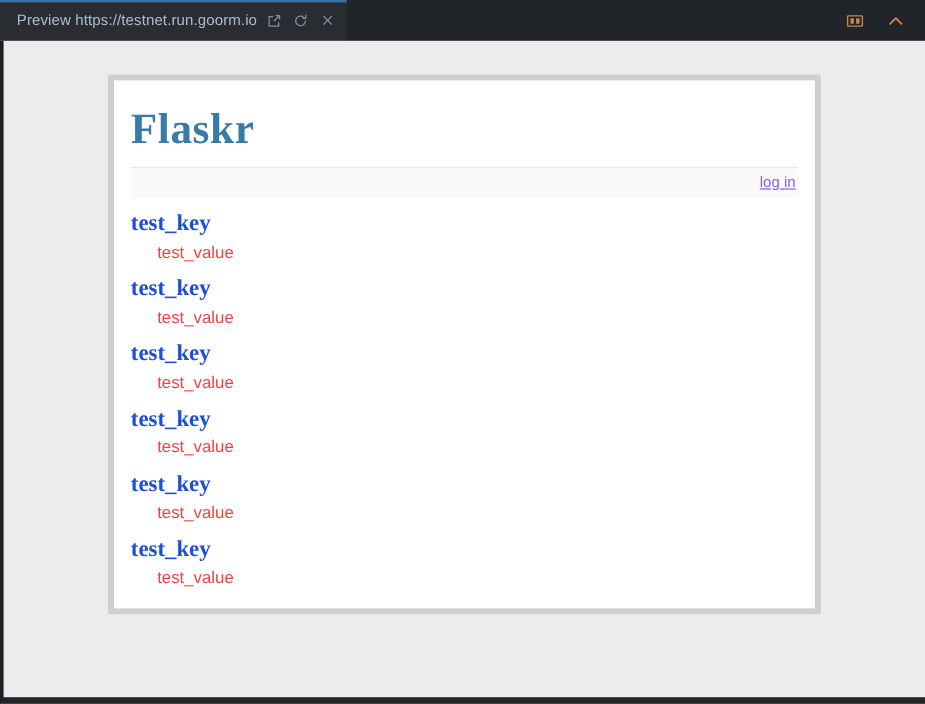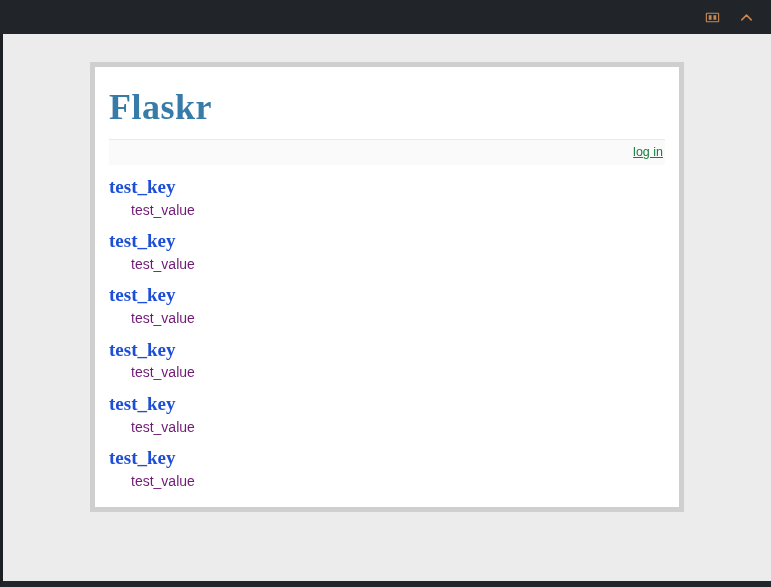--- a/index.html
+++ b/index.html
@@ -141,21 +141,21 @@
     background: #fafafa;
     border-top: 1px solid #eaeaea;
     height: 26px;
     display: flex;
     align-items: center;
     justify-content: flex-end;
     padding: 0 2px;
     box-sizing: border-box;
   }
   #nav a {
-    color: #15803d;
+    color: #8b5cf6;
     font-size: 12.5px;
     text-decoration: underline;
     font-family: "Liberation Sans", sans-serif;
   }
   #posts {
     list-style: none;
     margin: 0;
     padding: 0;
   }
   .entry {
@@ -168,31 +168,58 @@
     font-size: 19px;
     font-weight: bold;
     color: #1d4ed8;
     line-height: 1.2;
   }
   .entry-body {
     margin: 3px 0 0 0;
     padding-left: 22px;
     font-family: "Liberation Sans", sans-serif;
     font-size: 14px;
-    color: #701a75;
+    color: #ef4444;
     line-height: 1.25;
   }
 </style>
 </head>
 <body>
 
 <div id="app-window">
 
   <div id="titlebar">
 
+    <div id="tabstrip">
+      <div class="tab active">
+        <span class="tab-label">Preview https://testnet.run.goorm.io</span>
+
+        <span class="tab-icon">
+          <svg width="13" height="13" viewBox="0 0 16 16" fill="none" stroke="#7e90a3" stroke-width="1.3">
+            <path d="M9.5 2.5H13.5V6.5"></path>
+            <path d="M13.5 2.5L8 8"></path>
+            <path d="M12.6 9.2V13.2H2.8V3.4H6.8"></path>
+          </svg>
+        </span>
+
+        <span class="tab-icon">
+          <svg width="13" height="13" viewBox="0 0 16 16" fill="none" stroke="#7e90a3" stroke-width="1.3" stroke-linecap="round">
+            <path d="M13 8a5 5 0 1 1-1.6-3.7"></path>
+            <path d="M13.3 2.1v3.2h-3.2"></path>
+          </svg>
+        </span>
+
+        <span class="tab-icon close-x">
+          <svg width="12" height="12" viewBox="0 0 16 16" fill="none" stroke="#8c9aa8" stroke-width="1.3" stroke-linecap="round">
+            <path d="M3.6 3.6 L12.4 12.4"></path>
+            <path d="M12.4 3.6 L3.6 12.4"></path>
+          </svg>
+        </span>
+      </div>
+    </div>
 
     <div id="titlebar-spacer"></div>
 
     <div id="titlebar-actions">
       <span class="tb-action">
         <svg width="17" height="17" viewBox="0 0 18 18" fill="none">
           <rect x="2.5" y="4.5" width="13" height="9" rx="0.6" stroke="#c9874e" stroke-width="1.2"></rect>
           <rect x="5" y="6.6" width="3" height="4.8" fill="#c9874e"></rect>
           <rect x="10" y="6.6" width="3" height="4.8" fill="#c9874e"></rect>
         </svg>

